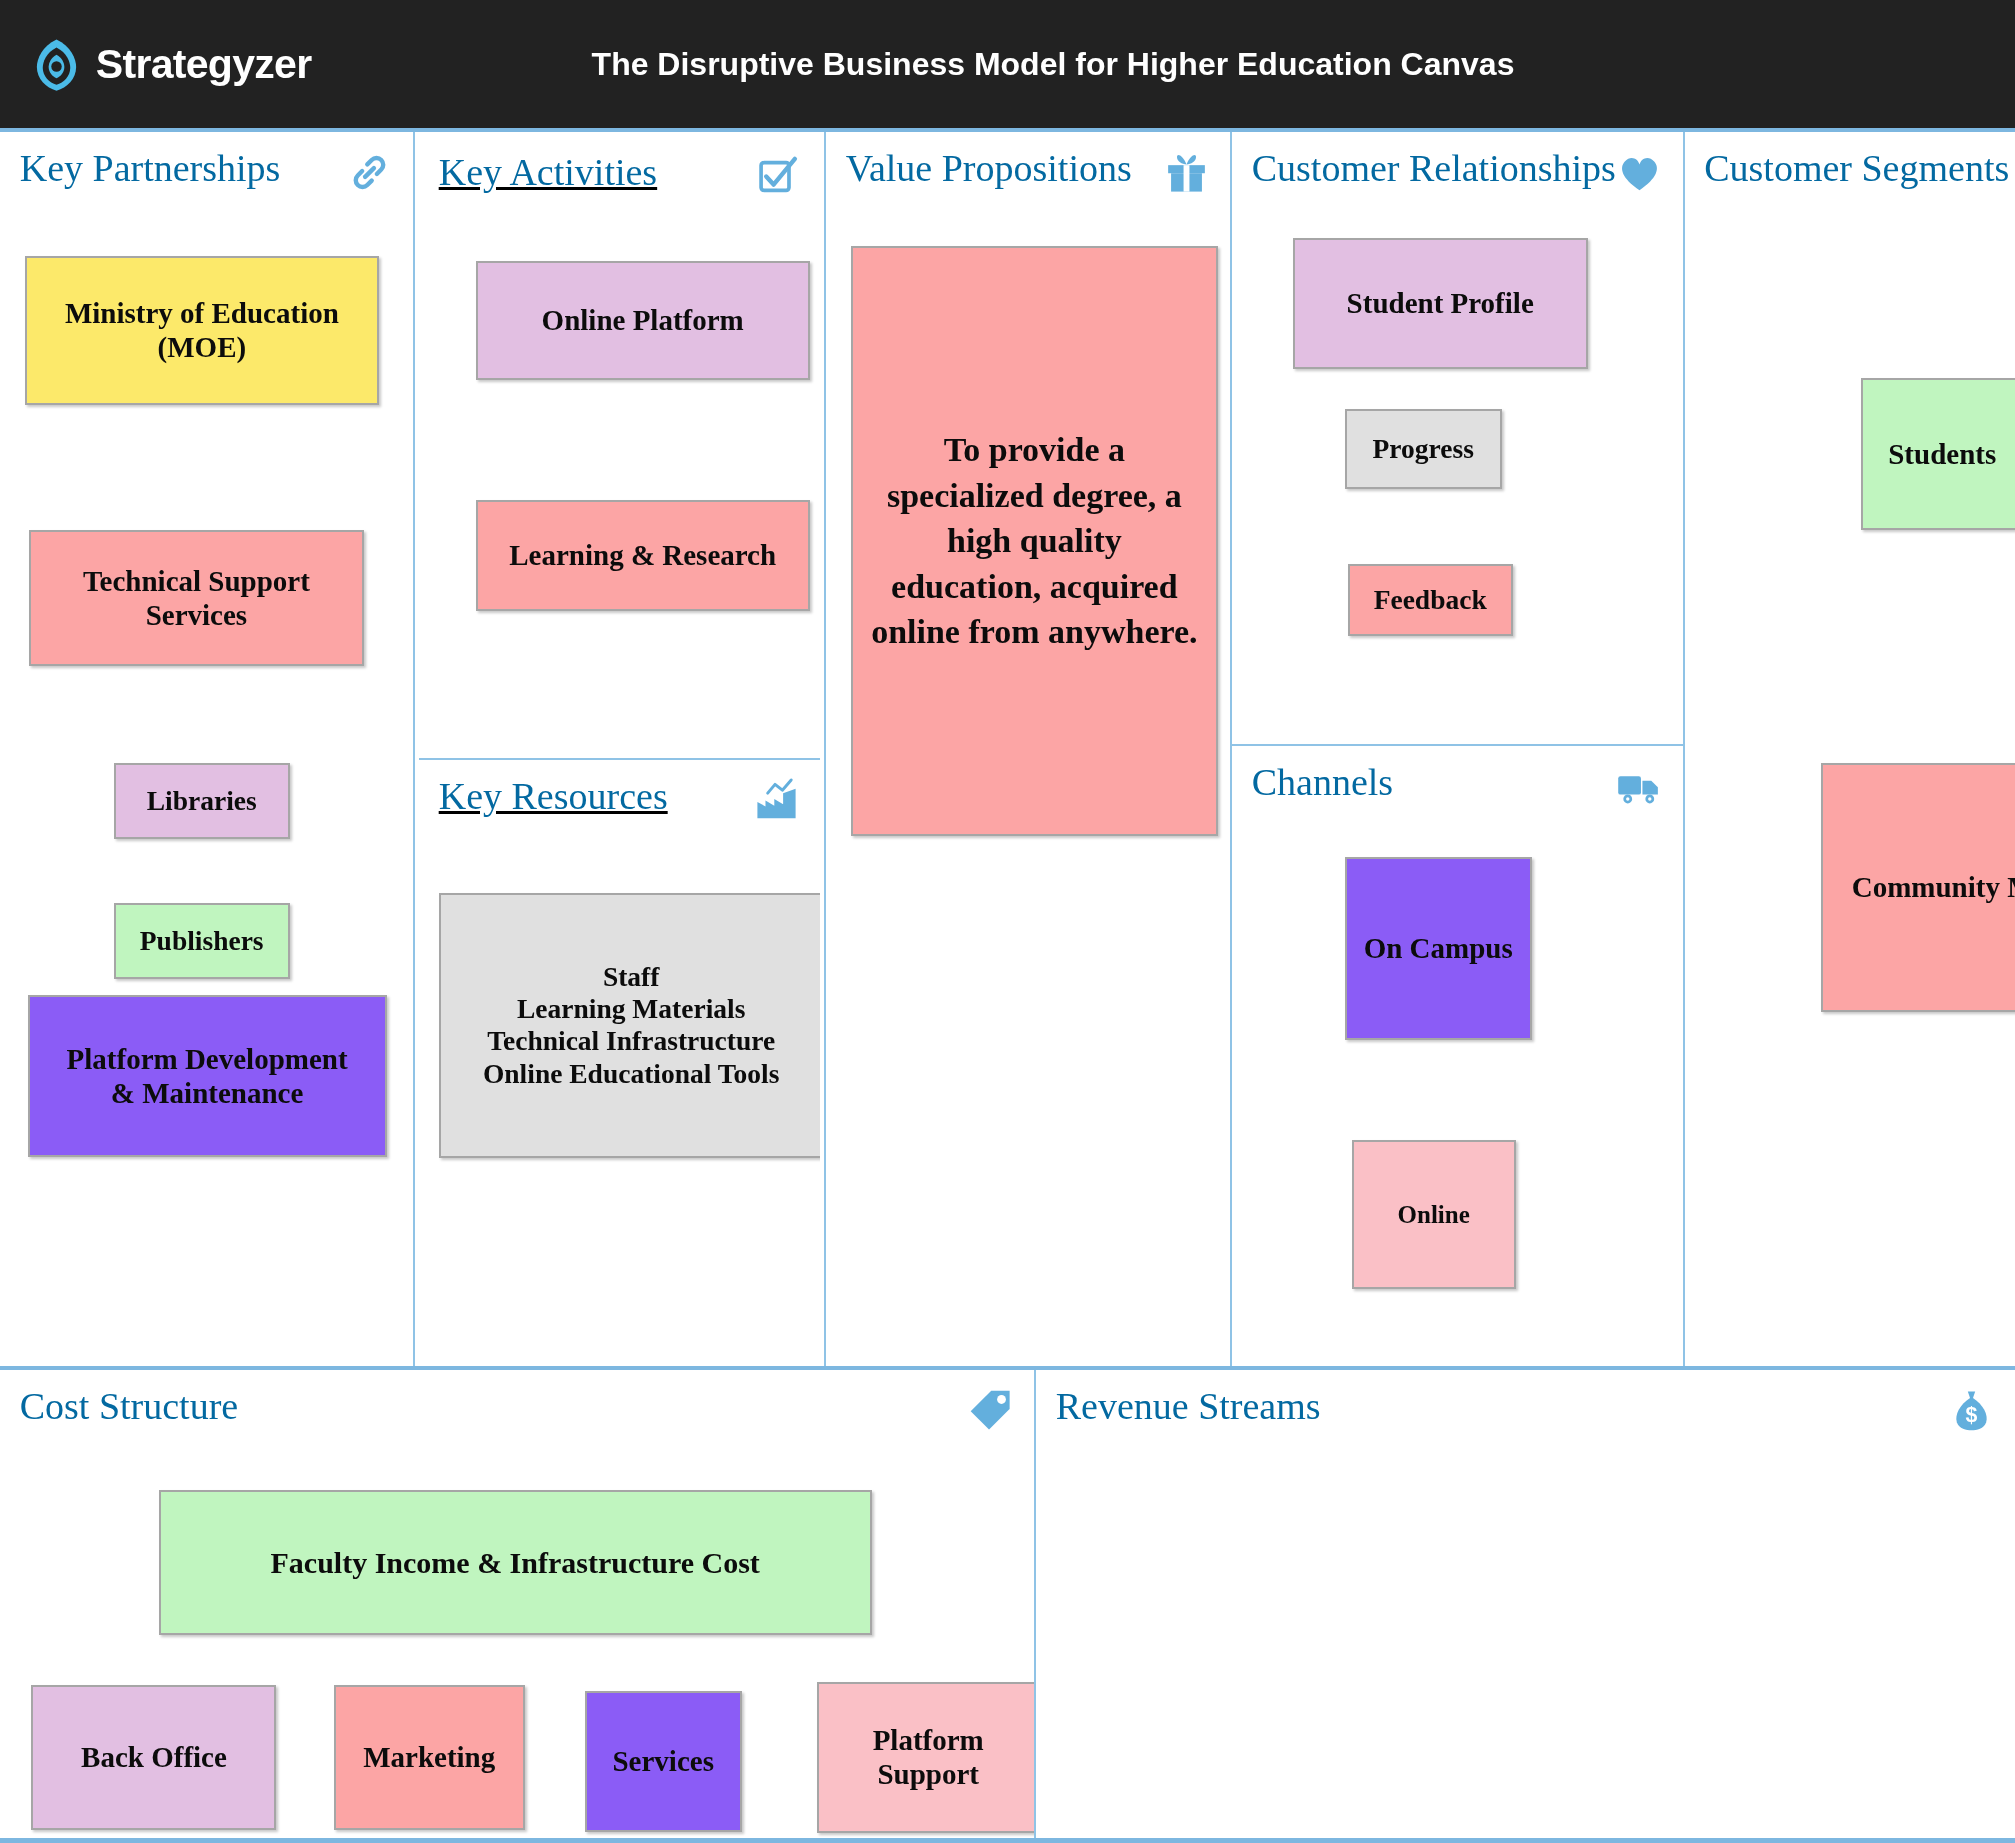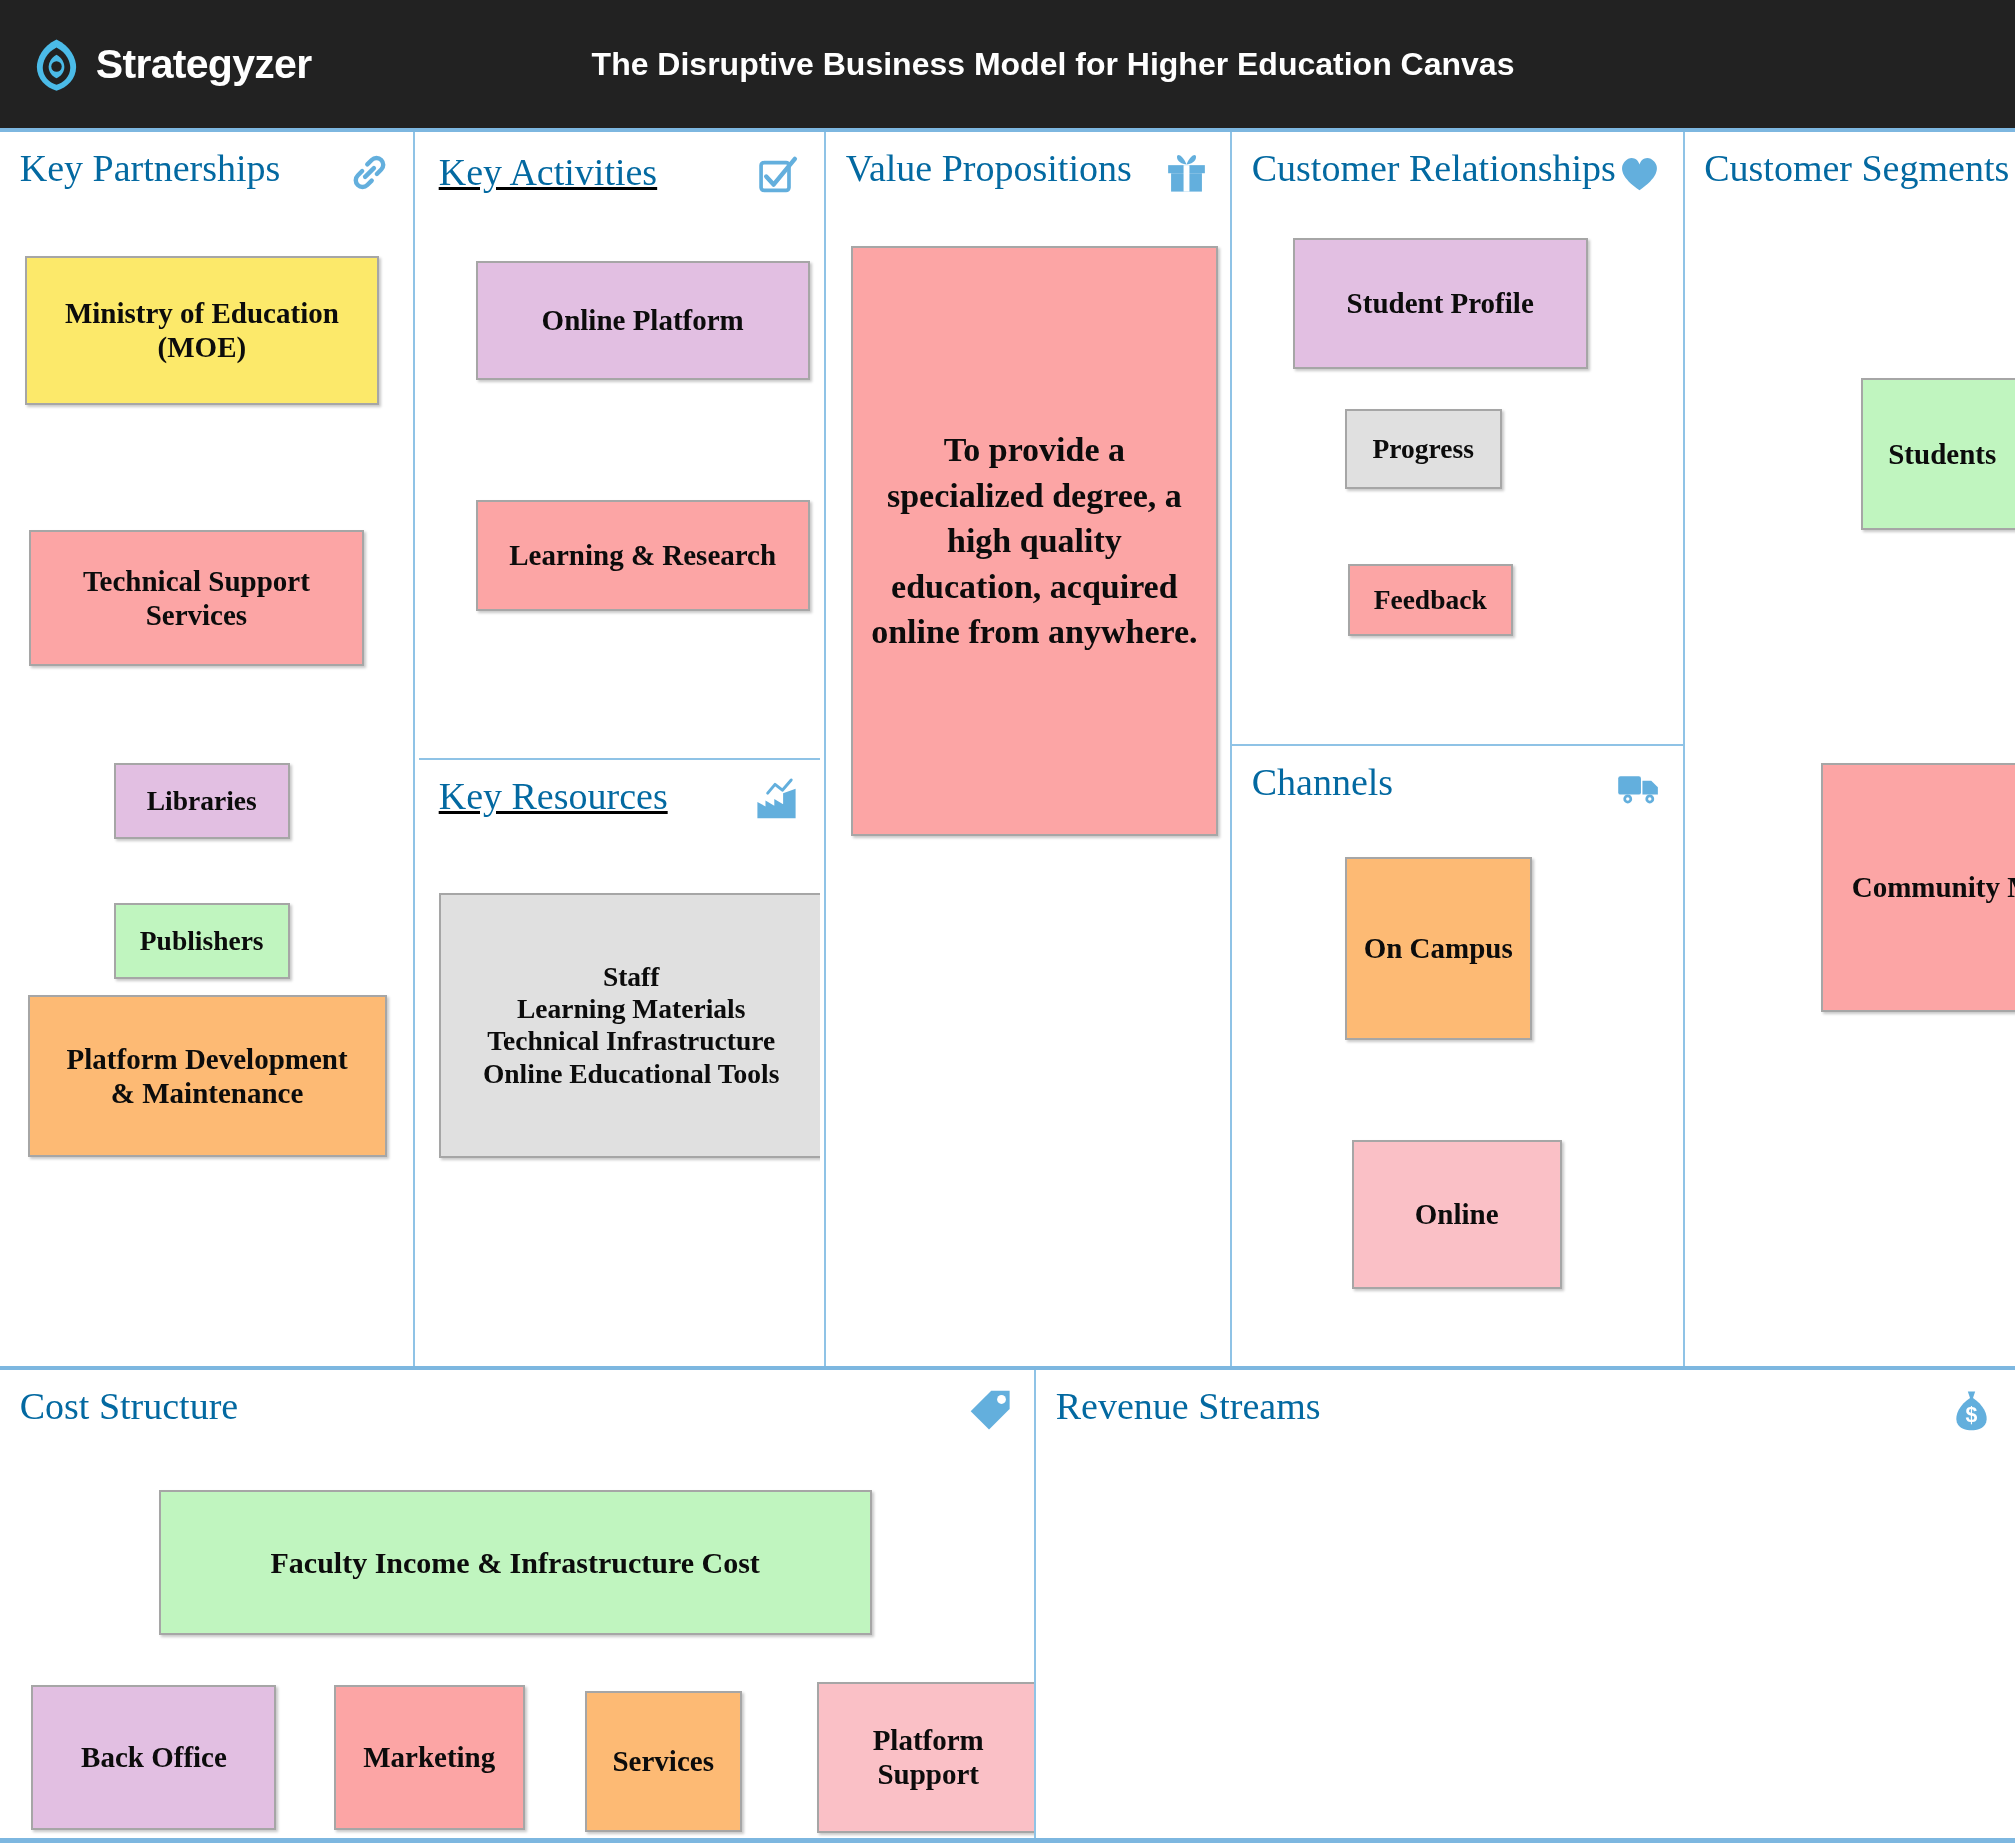--- a/index.html
+++ b/index.html
@@ -156,21 +156,21 @@
     line-height: 1.18;
     padding: 6.6px 9.2px;
     white-space: pre-line;
   }
 
   
   .c-yellow { background: #fce96a; }
   .c-blue   { background: #fca5a5; }
   .c-purple { background: #e2bfe2; }
   .c-green  { background: #c0f5bf; }
-  .c-orange { background: #fdba74; }
+  .c-orange { background: #8b5cf6; }
   .c-gray   { background: #e0e0e0; }
   .c-pink   { background: #fac0c6; }
 
   
   .kp-stack { position: relative; flex: 1 1 auto; }
   .n-moe  { position: absolute; left: 5.2px;  top: 47px;  width: 354px; height: 149px; font-size: 29px; }
   .n-tss  { position: absolute; left: 9.2px; top: 321px; width: 335px; height: 136px; font-size: 29px; }
   .n-lib  { position: absolute; left: 94px;top: 554px; width: 176px; height: 76px; font-size: 27.5px; }
   .n-pub  { position: absolute; left: 94px;top: 662px;width: 176px; height: 76px; font-size: 27.5px; margin-top: 32px; }
   .n-pdm  { position: absolute; left: 7.9px; top: 786px;width: 359px; height: 162px; font-size: 29px; }
@@ -190,21 +190,21 @@
 
   
   .cr-stack { position: relative; flex: 1 1 auto; }
   .n-profile  { position: absolute; left: 41px;  top: 29px;  width: 295px; height: 131px; font-size: 29px; }
   .n-progress { position: absolute; left: 93px; top: 200px; width: 157px; height: 80px; font-size: 27.5px; }
   .n-feedback { position: absolute; left: 96px; top: 355px; width: 165px; height: 72px; font-size: 27.5px; }
 
   
   .ch-stack { position: relative; flex: 1 1 auto; }
   .n-oncampus { position: absolute; left: 93px; top: 34px;  width: 187px; height: 183px; font-size: 29px; }
-  .n-online   { position: absolute; left: 100px; top: 317px; width: 210px; height: 149px; font-size: 29px; }
+  .n-online   { position: absolute; left: 100px; top: 317px; width: 164px; height: 149px; font-size: 25px; }
 
   
   .cseg-stack { position: relative; flex: 1 1 auto; }
   .n-students  { position: absolute; left: 157px; top: 169px; width: 162px; height: 152px; font-size: 29px; }
   .n-community { position: absolute; left: 117px; top: 554px; width: 334px; height: 249px; font-size: 29px; }
 
   
   .cost-stack { position: relative; flex: 1 1 auto; }
   .n-faculty   { position: absolute; left: 139px; top: 43px;  width: 713px; height: 145px; font-size: 30px; }
   .n-backoffice{ position: absolute; left: 11.8px;  top: 238px; width: 245px;  height: 145px; font-size: 29px; }

